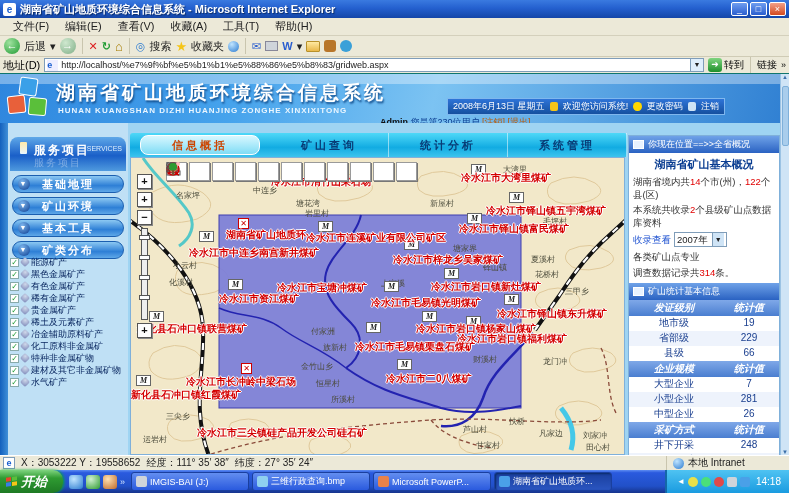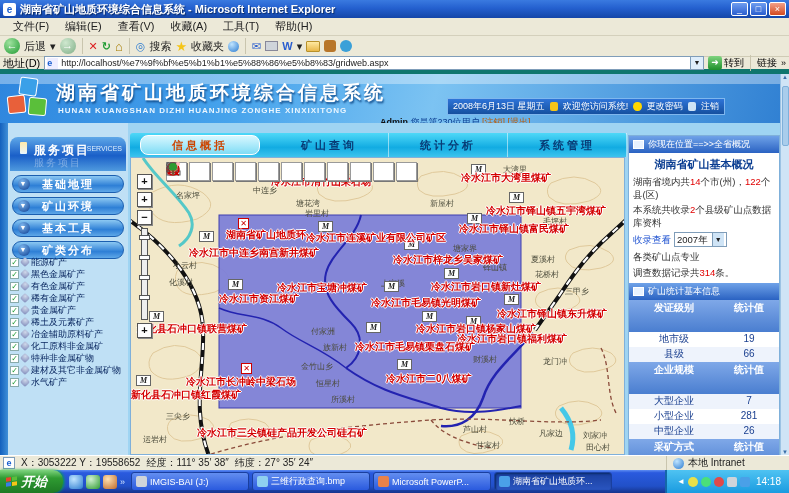--- a/index.html
+++ b/index.html
@@ -20,21 +20,21 @@
 
   #toolbar { left:0; top:36px; width:789px; height:21px; background:#ece9d8; border-bottom:1px solid #cfcbb5; display:flex; align-items:center; gap:4px; padding-left:4px; color:#222; }
   .tsep { width:1px; height:16px; background:#c9c5ae; margin:0 2px; }
   .circ { width:16px;height:16px;border-radius:50%;color:#fff;font-size:11px;line-height:15px;text-align:center;font-weight:bold; }
   .c-green { background:radial-gradient(circle at 35% 30%,#9fe29f,#1f9b32); }
   .c-gray  { background:radial-gradient(circle at 35% 30%,#cfe8cf,#7fae87); }
   .mini { font-size:11px; }
   .star { color:#f5c518; font-size:13px; }
   .lbl { font-size:11px; }
 
-  #addressbar { left:0; top:57px; width:789px; height:17px; background:#ece9d8; display:flex; align-items:center; gap:4px; padding:0 3px; border-bottom:5px solid #0f766e; }
+  #addressbar { left:0; top:57px; width:789px; height:17px; background:#ece9d8; display:flex; align-items:center; gap:4px; padding:0 3px; border-bottom:1px solid #0f766e; }
   #addr-input { flex:1; height:14px; background:#fff; border:1px solid #7f9db9; display:flex; align-items:center; font-size:9px; color:#222; padding-left:2px; gap:3px; }
   #addr-input .drop { margin-left:auto; width:13px; height:12px; background:#dfeefb; border-left:1px solid #7f9db9; text-align:center; font-size:7px; line-height:12px; }
   .go-btn { display:flex; align-items:center; gap:2px; font-size:10px; }
   .go-ico { width:14px;height:14px;background:linear-gradient(180deg,#7fd47f,#1e8f2a);border-radius:3px;color:#fff;text-align:center;line-height:13px;font-size:9px;font-weight:bold; }
 
   
   #banner { left:0; top:74px; width:789px; height:49px; background:linear-gradient(105deg,#2e86de 0%,#46a3ec 30%,#7cc3f2 55%,#2f7fd2 100%); overflow:hidden; }
   #banner .shine { position:absolute; left:0; top:0; width:100%; height:10px; background:rgba(255,255,255,.35); }
   #logo { left:4px; top:2px; }
   #sys-title { left:56px; top:6px; color:#fff; font-size:19px; font-weight:bold; letter-spacing:3px; text-shadow:1px 2px 2px #14508f; white-space:nowrap; }
@@ -90,21 +90,21 @@
   .rp-head { height:17px; background:linear-gradient(180deg,#6fa2e8,#2a62c2); color:#fff; display:flex; align-items:center; gap:4px; padding:0 4px; font-size:9px; white-space:nowrap; }
   .rp-head .pico { width:11px; height:9px; background:#e8f2ff; border:1px solid #fff; flex:0 0 auto; }
   #rp-title { text-align:center; color:#0a3d91; font-weight:bold; font-size:11px; padding:4px 0 2px 0; }
   .rp-text { padding:1px 4px; color:#333; font-size:9.5px; line-height:13px; }
   .red { color:#e00000; }
   .blue-lk { color:#1a4fd0; }
   #year-row { padding:2px 4px; font-size:9.5px; color:#333; display:flex; align-items:center; gap:3px; flex-wrap:wrap; line-height:13px; }
   #year-sel { border:1px solid #7f9db9; background:#fff; color:#222; font-size:9.5px; padding:0 2px; display:inline-flex; align-items:center; gap:4px; }
   #year-sel .drop { background:#cfe4f6; border-left:1px solid #7f9db9; font-size:7px; padding:0 2px; }
   #stats {}
-  .st-hdr { display:flex; height:32px; background:linear-gradient(180deg,#7fa8e8,#4a7ed0); color:#fff; font-weight:bold; }
+  .st-hdr { display:flex; height:16px; background:linear-gradient(180deg,#7fa8e8,#4a7ed0); color:#fff; font-weight:bold;font-style:italic; }
   .st-row { display:flex; height:15px; color:#1a3f8f; }
   .st-row:nth-child(odd) { background:#eef3fc; }
   .st-c1 { width:60%; text-align:center; line-height:13.4px; }
   .st-c2 { width:40%; text-align:center; line-height:13.4px; }
   .st-hdr .st-c1,.st-hdr .st-c2 { line-height:16px; font-size:10px; }
 
   
   #statusbar { left:0; top:455px; width:789px; height:15px; background:#ece9d8; border-top:1px solid #fff; display:flex; align-items:center; font-size:10px; color:#222; padding:0 3px; gap:6px; }
   #statusbar .pageico { width:12px; height:12px; background:#fff; border:1px solid #7f9db9; color:#1a5fd0; font-size:9px; font-weight:bold; text-align:center; line-height:11px; }
   #statusbar .zone { margin-left:auto; display:flex; gap:4px; align-items:center; border-left:1px solid #c9c5ae; padding-left:6px; width:120px; }
@@ -518,20 +518,24 @@
   <div id="stats">
       <div class="st-hdr">
         <div class="st-c1">发证级别</div>
         <div class="st-c2">统计值</div>
       </div>
       <div class="st-row">
         <div class="st-c1">地市级</div>
         <div class="st-c2">19</div>
       </div>
       <div class="st-row">
+        <div class="st-c1">省部级</div>
+        <div class="st-c2">229</div>
+      </div>
+      <div class="st-row">
         <div class="st-c1">县级</div>
         <div class="st-c2">66</div>
       </div>
       <div class="st-hdr">
         <div class="st-c1">企业规模</div>
         <div class="st-c2">统计值</div>
       </div>
       <div class="st-row">
         <div class="st-c1">大型企业</div>
         <div class="st-c2">7</div>

